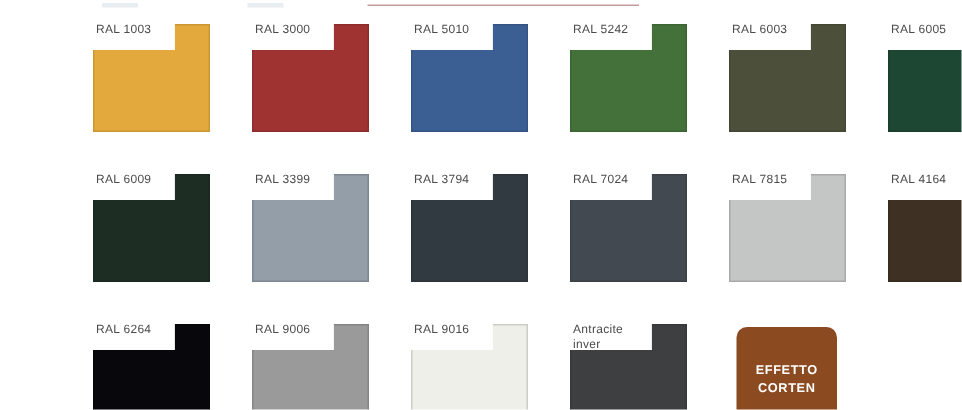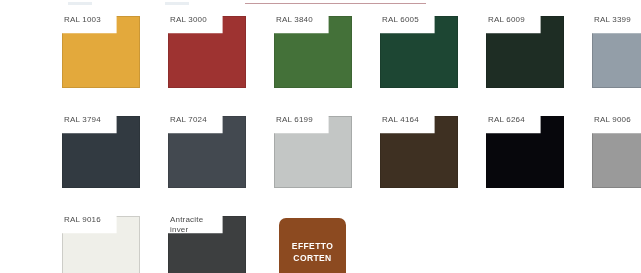--- a/index.html
+++ b/index.html
@@ -115,23 +115,31 @@
 
 <div id="palette">
     <div class="swatch" style="--c: #e3a93c;">
       <div class="chip"></div>
       <span class="label">RAL 1003</span>
     </div>
     <div class="swatch" style="--c: #9e3331;">
       <div class="chip"></div>
       <span class="label">RAL 3000</span>
     </div>
+    <div class="swatch" style="--c: #3b5e93;">
+      <div class="chip"></div>
+      <span class="label">RAL 5010</span>
+    </div>
     <div class="swatch" style="--c: #447139;">
       <div class="chip"></div>
-      <span class="label">RAL 3840</span>
+      <span class="label">RAL 5242</span>
+    </div>
+    <div class="swatch" style="--c: #4c503a;">
+      <div class="chip"></div>
+      <span class="label">RAL 6003</span>
     </div>
     <div class="swatch" style="--c: #1d4633;">
       <div class="chip"></div>
       <span class="label">RAL 6005</span>
     </div>
     <div class="swatch" style="--c: #1e2d24;">
       <div class="chip"></div>
       <span class="label">RAL 6009</span>
     </div>
     <div class="swatch" style="--c: #939ea8;">
@@ -141,21 +149,21 @@
     <div class="swatch" style="--c: #323a41;">
       <div class="chip"></div>
       <span class="label">RAL 3794</span>
     </div>
     <div class="swatch" style="--c: #434950;">
       <div class="chip"></div>
       <span class="label">RAL 7024</span>
     </div>
     <div class="swatch" style="--c: #c3c6c5;">
       <div class="chip light"></div>
-      <span class="label">RAL 6199</span>
+      <span class="label">RAL 7815</span>
     </div>
     <div class="swatch" style="--c: #3e3022;">
       <div class="chip"></div>
       <span class="label">RAL 4164</span>
     </div>
     <div class="swatch" style="--c: #07070c;">
       <div class="chip"></div>
       <span class="label">RAL 6264</span>
     </div>
     <div class="swatch" style="--c: #9a9a9a;">

